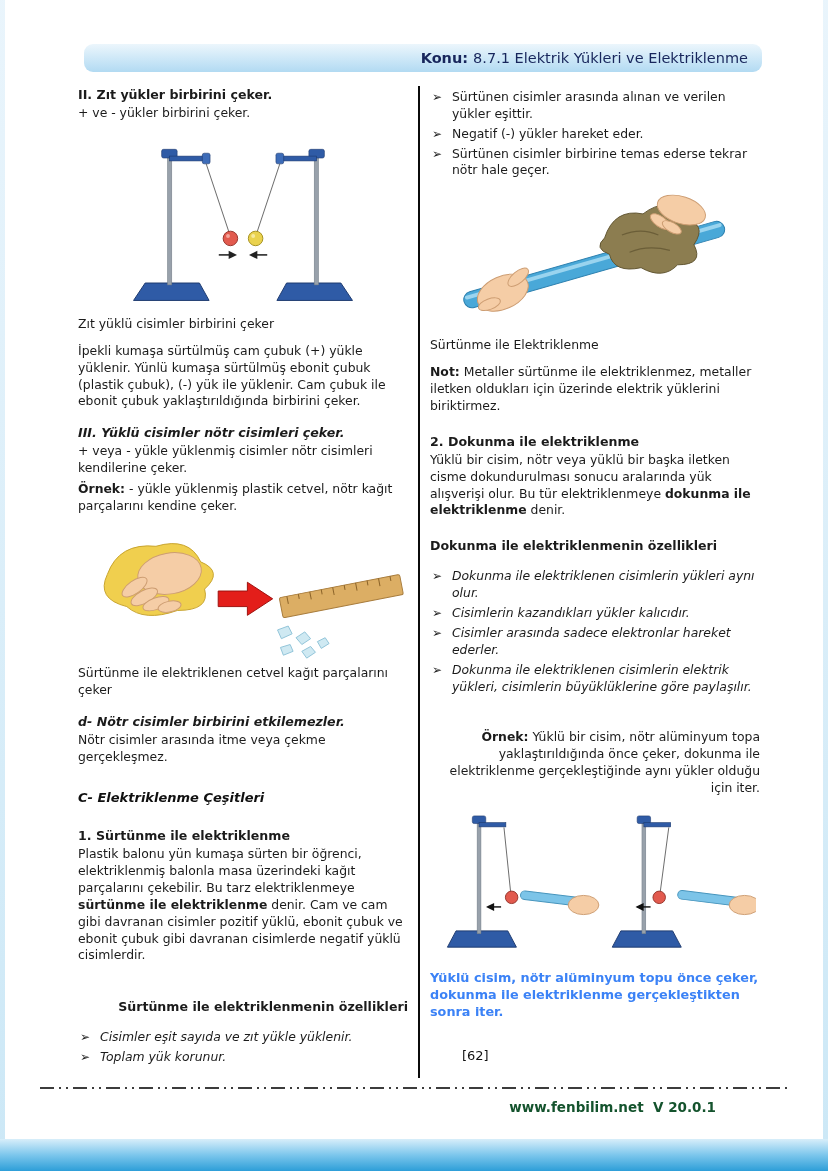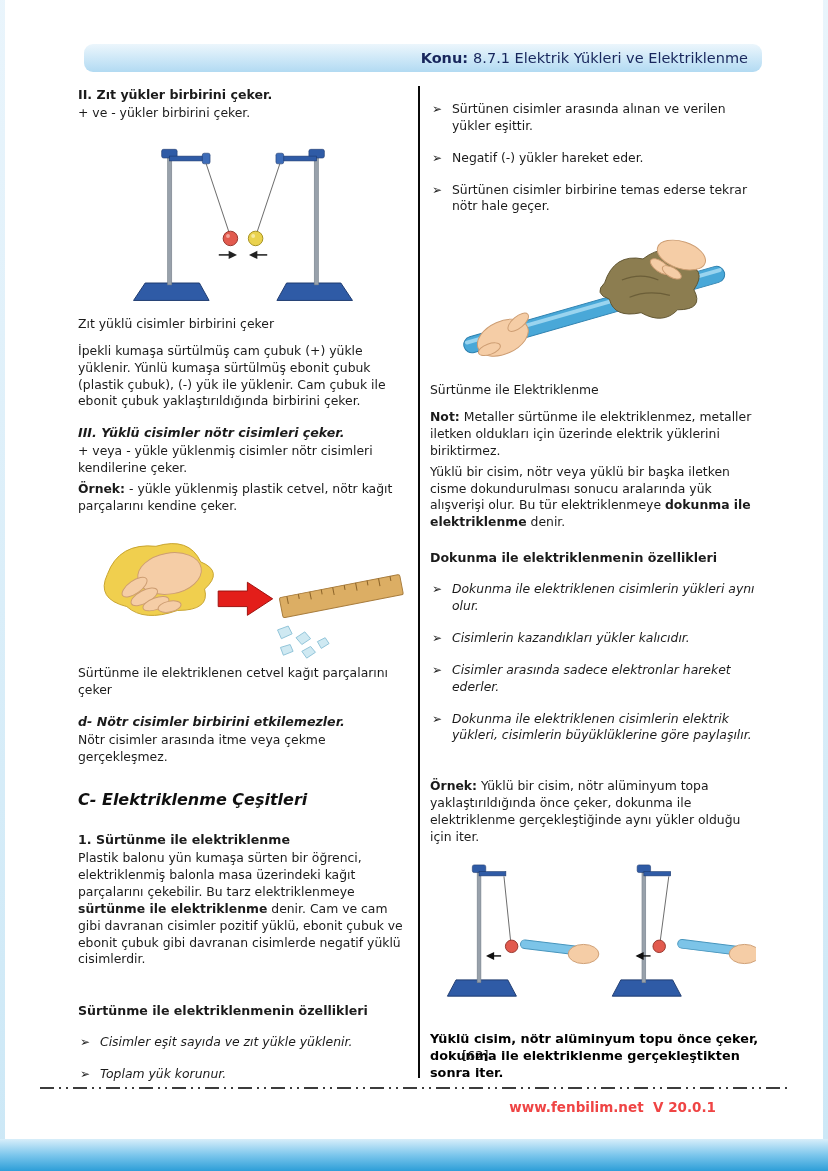--- a/index.html
+++ b/index.html
@@ -23,43 +23,43 @@
   }
   .banner span { font-size: 14.5px; color: #18265c; white-space: pre; }
   .banner .konu { font-weight: 700; }
 
   .columns { position: absolute; top: 86px; left: 78px; width: 684px; display: flex; }
   .col { width: 330px; font-size: 12.4px; line-height: 1.36; }
   .divider { width: 2px; background: #0b0b0b; margin: 0 10px; height: 992px; }
 
   .head { font-size: 12.6px; font-weight: 700; margin: 0 0 2px 0; }
   p { margin: 0 0 4px 0; } .mt14 { margin-top: 14px; font-style: italic; } .mt18 { margin-top: 18px; }
-  .mt22 { margin-top: 22px; } .mt34 { margin-top: 34px; }
+  .mt22 { margin-top: 22px; } .mt34 { margin-top: 34px; text-align: right; }
 
   .figure { display: flex; justify-content: center; margin: 6px 0 2px; }
   .caption { text-align: left; font-size: 12.4px; margin: 2px 0 10px; }
 
-  .bullets .bullet { position: relative; padding-left: 22px; margin: 15px 0; }
+  .bullets .bullet { position: relative; padding-left: 22px; margin: 3px 0; }
   .bullets .bullet::before { content: "\27A2"; position: absolute; left: 2px; top: 0;
     font-size: 12px; color: #222; }
 
-  .section-c { font-size: 16px; font-weight: 700; font-style: italic;
+  .section-c { font-size: 13px; font-weight: 700; font-style: italic;
     margin: 24px 0 20px; color: #101010; }
 
-  .red-caption { color: #000000; font-weight: 700; font-size: 12.8px;
-    line-height: 1.35; margin-top: 20px; }
+  .red-caption { color: #3b82f6; font-weight: 700; font-size: 12.8px;
+    line-height: 1.35; margin-top: 8px; }
 
   .footer-rule { position: absolute; left: 40px; right: 40px; top: 1087px; height: 2px;
     background: repeating-linear-gradient(90deg,
       #3c3c3c 0 14px, transparent 14px 19px,
       #3c3c3c 19px 21px, transparent 21px 26px,
       #3c3c3c 26px 28px, transparent 28px 33px); }
   .footer-page { position: absolute; top: 1048px; left: 462px; font-size: 13px; color: #111; }
   .footer-site { position: absolute; top: 1099px; right: 112px; font-size: 13.5px;
-    font-weight: 700; color: #ef4444; white-space: pre; }
+    font-weight: 700; color: #14532d; white-space: pre; }
   .bottom-bar { position: absolute; left: 0; right: 0; bottom: 0; height: 32px;
     background: linear-gradient(180deg, #d8eefa 0%, #7cc6ec 50%, #2d9ed8 100%); }
 </style>
 </head>
 <body>
 
 <div class="page">
 
   <div class="edge left"></div>
   <div class="edge right"></div>
@@ -196,20 +196,21 @@
             <ellipse cx="240" cy="26" rx="26" ry="14" transform="rotate(18 240 26)"></ellipse>
             <ellipse cx="218" cy="38" rx="12" ry="5.5" transform="rotate(35 218 38)"></ellipse>
             <ellipse cx="230" cy="44" rx="11" ry="5" transform="rotate(30 230 44)"></ellipse>
           </g>
         </svg>
       </div>
       <div class="caption">Sürtünme ile Elektriklenme</div>
 
       <p><b>Not:</b><span> Metaller sürtünme ile elektriklenmez, metaller iletken oldukları için üzerinde elektrik yüklerini biriktirmez.</span></p>
 
+      <div class="head mt18">2. Dokunma ile elektriklenme</div>
       <p><span>Yüklü bir cisim, nötr veya yüklü bir başka iletken cisme dokundurulması sonucu aralarında yük alışverişi olur. Bu tür elektriklenmeye </span><b>dokunma ile elektriklenme</b><span> denir.</span></p>
 
       <div class="head mt18">Dokunma ile elektriklenmenin özellikleri</div>
       <div class="bullets mt14">
         <div class="bullet">Dokunma ile elektriklenen cisimlerin yükleri aynı olur.</div>
         <div class="bullet">Cisimlerin kazandıkları yükler kalıcıdır.</div>
         <div class="bullet">Cisimler arasında sadece elektronlar hareket ederler.</div>
         <div class="bullet">Dokunma ile elektriklenen cisimlerin elektrik yükleri, cisimlerin büyüklüklerine göre paylaşılır.</div>
       </div>
 

